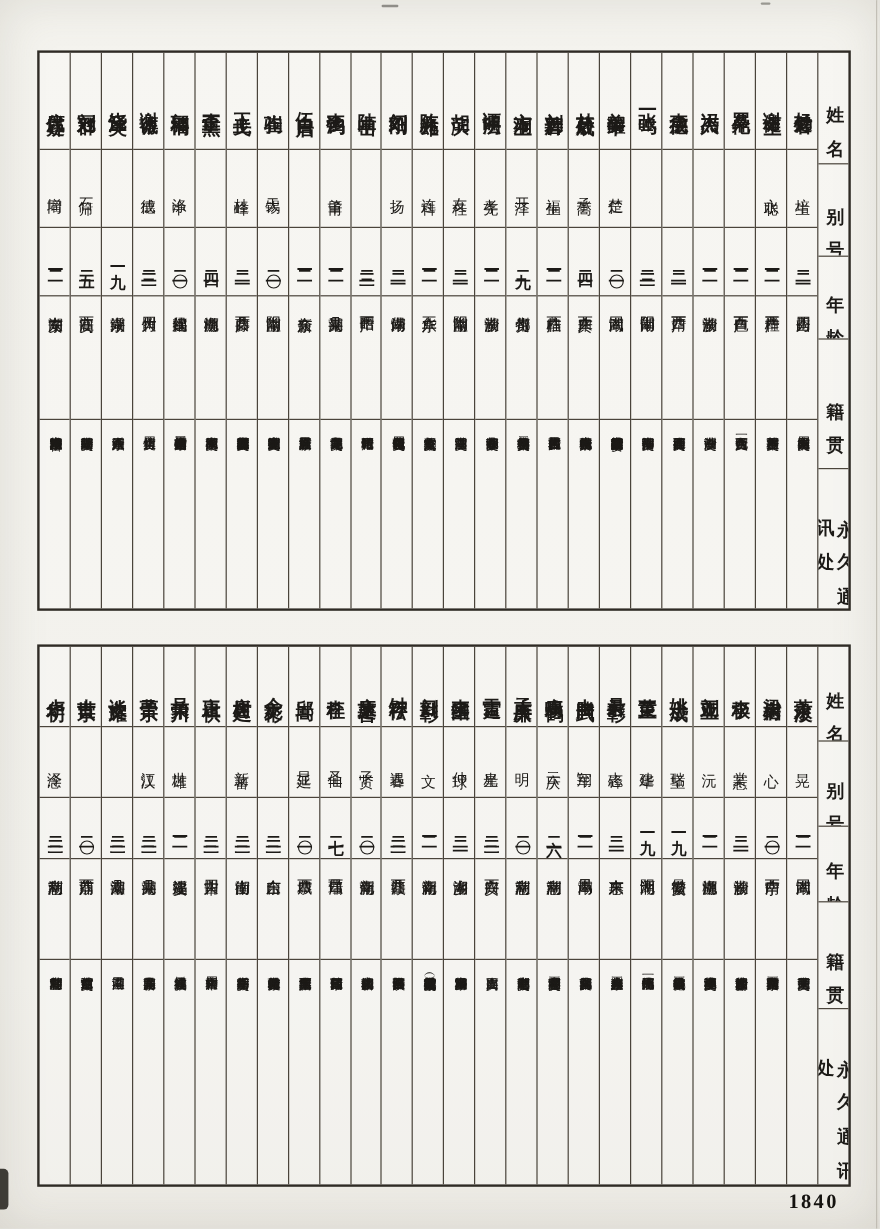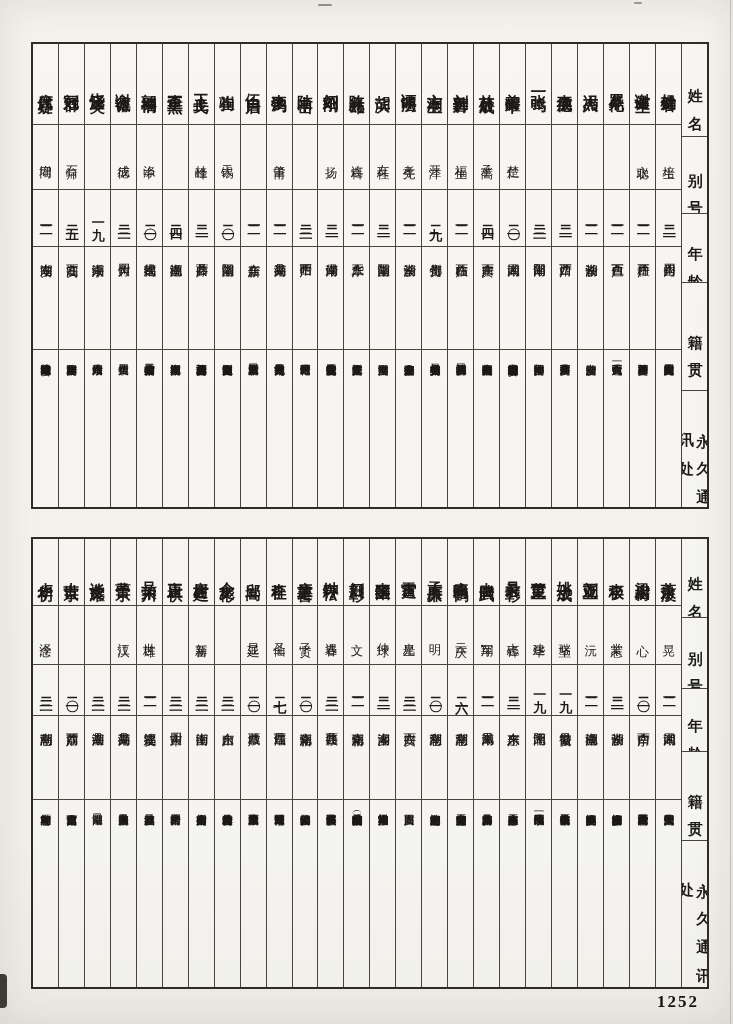--- a/index.html
+++ b/index.html
@@ -427,18 +427,18 @@
         <div class="cell r4 address">广西荔浦车站古贞记交</div>
       </div>
       <div class="col">
         <div class="cell r0 name">卢华初</div>
         <div class="cell r1 alias">泽念</div>
         <div class="cell r2 age">二三</div>
         <div class="cell r3 native">湖南慈利</div>
         <div class="cell r4 address">湖南慈利宜冲甘堰邮转</div>
       </div>
     </div>
-  <div class="page-number">1252</div>
+  <div class="page-number">1840</div>
   <div class="artifact a-smudge"></div>
   <div class="artifact a-edge"></div>
   <div class="artifact a-speck1"></div>
   <div class="artifact a-speck2"></div>
 </div>
 
 </body></html>

